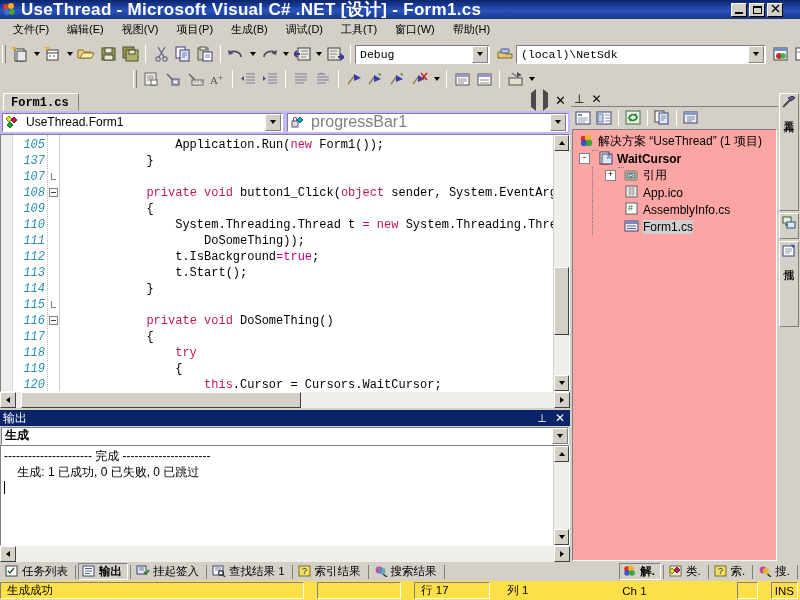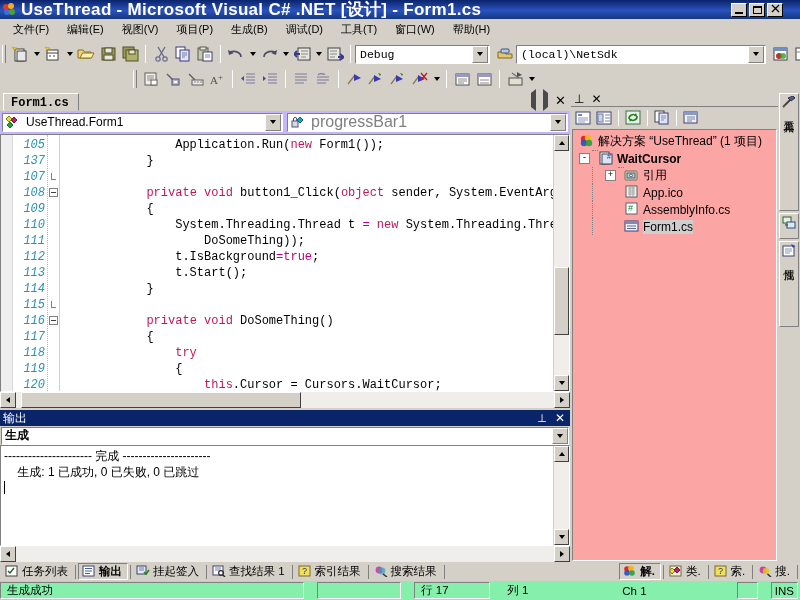--- a/index.html
+++ b/index.html
@@ -220,21 +220,21 @@
     height:19px; background:#d4d0c8; display:flex; align-items:center; flex:0 0 auto;
     padding-left:2px; font-size:11.5px;
   }
   .btab { display:flex; align-items:center; gap:3px; padding:1px 5px 1px 3px; height:17px; white-space:nowrap;}
   .btab.active { border:1px solid; border-color:#808080 #ffffff #ffffff #808080; background:#d4d0c8; font-weight:bold;}
   .btab-sep { width:1px; height:14px; background:#808080; margin:0 2px;}
   .btab-right { display:flex; align-items:center; }
 
   
   .statusbar {
-    height:19px; background:#86efac; display:flex; align-items:center; flex:0 0 auto;
+    height:19px; background:#fde047; display:flex; align-items:center; flex:0 0 auto;
     font-size:11.5px; gap:11px; padding:1px 0px;
   }
   .sb-cell {
     height:17px; display:flex; align-items:center; padding:0 6px;
     border:1px solid; border-color:#808080 #ffffff #ffffff #808080;
     margin-right:2px; white-space:nowrap;
   }
 
   
   .solexp {

